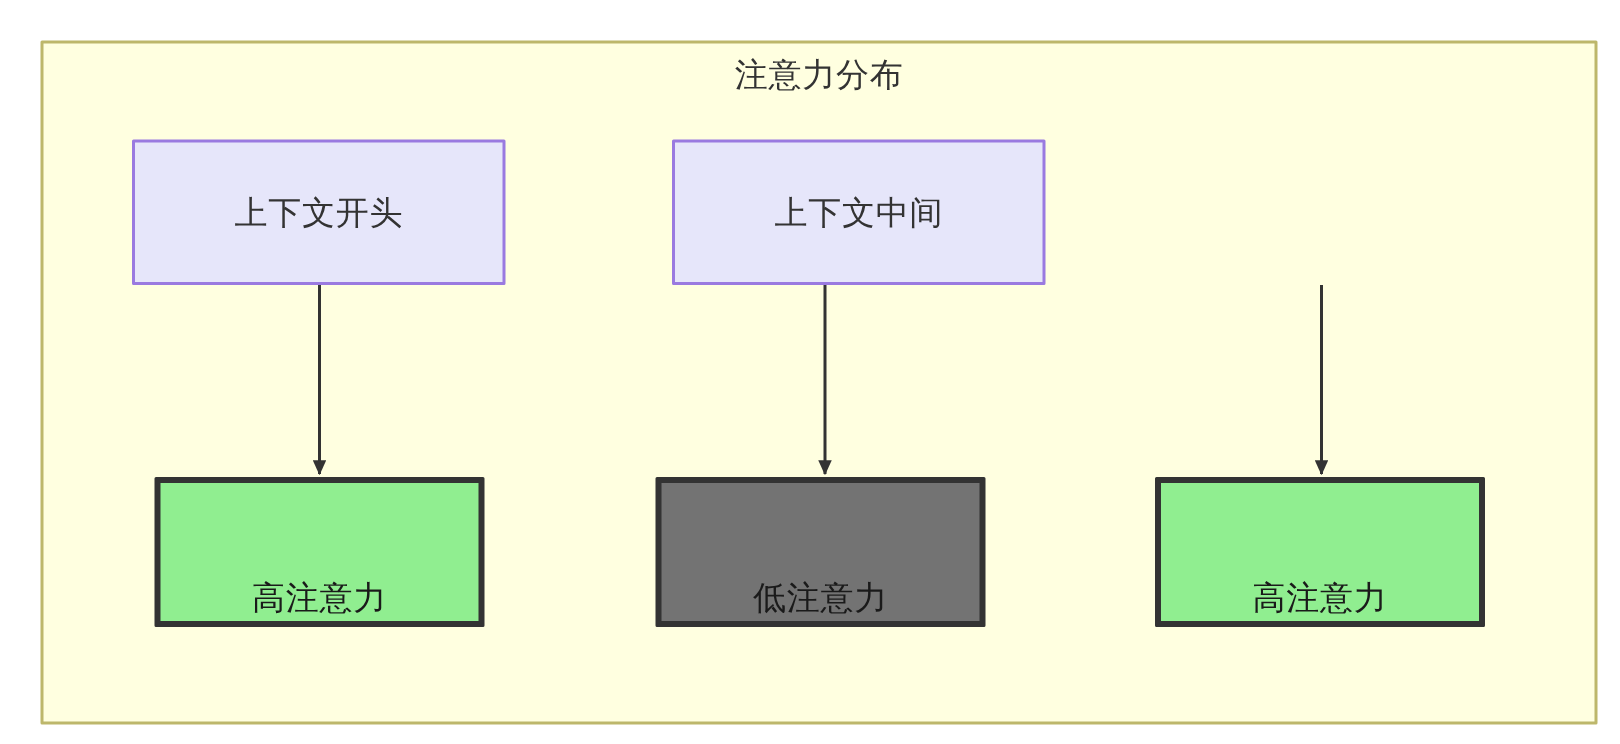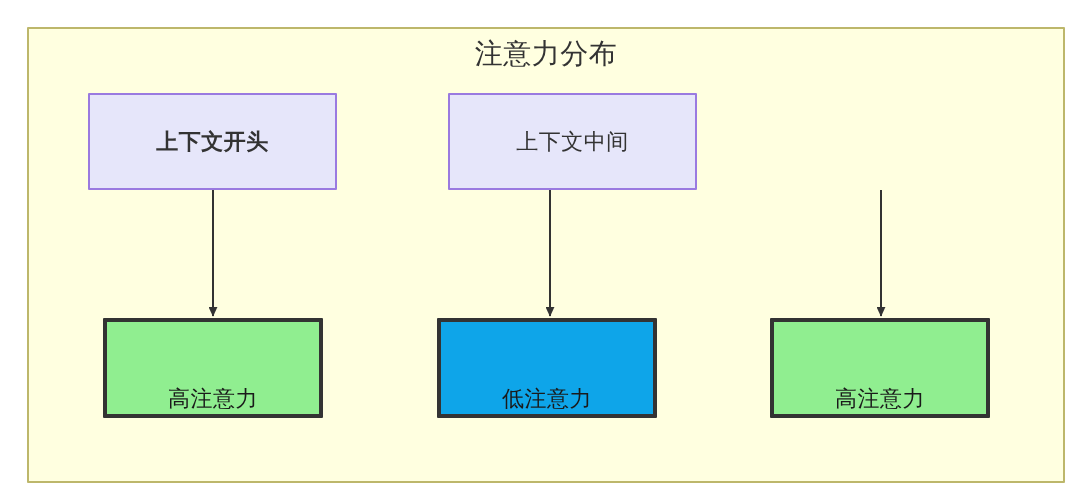--- a/index.html
+++ b/index.html
@@ -33,21 +33,21 @@
     box-sizing: border-box;
     border-radius: 1px;
   }
 
   .subgraph-title {
     position: absolute;
     left: 0;
     top: 8px;
     width: 100%;
     text-align: center;
-    font-size: 28px;
+    font-size: 22px;
     color: #333333;
     letter-spacing: 0.5px;
     line-height: 1.2;
     user-select: none;
   }
 
   
   .ctx-node {
     position: absolute;
     top: 93px;
@@ -61,21 +61,21 @@
     justify-content: center;
     border-radius: 1px;
   }
   .ctx-node .node-label {
     font-size: 22px;
     color: #333333;
     letter-spacing: 0.5px;
     user-select: none;
   }
 
-  #ctx-node-0 { left: 88px; font-weight: bold; }
+  #ctx-node-0 { left: 88px; }
   #ctx-node-1 { left: 448px; }
   #ctx-node-2 { left: 758px; }
 
   
   .attn-node {
     position: absolute;
     top: 318px;
     width: 220px;
     height: 100px;
     border: 4px solid #333333;
@@ -140,21 +140,21 @@
 
   <div class="ctx-node" id="ctx-node-1">
     <span class="node-label">上下文中间</span>
   </div>
 
 
   <div class="attn-node" id="attn-node-0" style="background: rgb(144, 238, 144);">
     <span class="node-label">高注意力</span>
   </div>
 
-  <div class="attn-node" id="attn-node-1" style="background: #0ea5e9;">
+  <div class="attn-node" id="attn-node-1" style="background: #737373;">
     <span class="node-label">低注意力</span>
   </div>
 
   <div class="attn-node" id="attn-node-2" style="background: rgb(144, 238, 144);">
     <span class="node-label">高注意力</span>
   </div>
 
 </div>
 
 </body></html>

